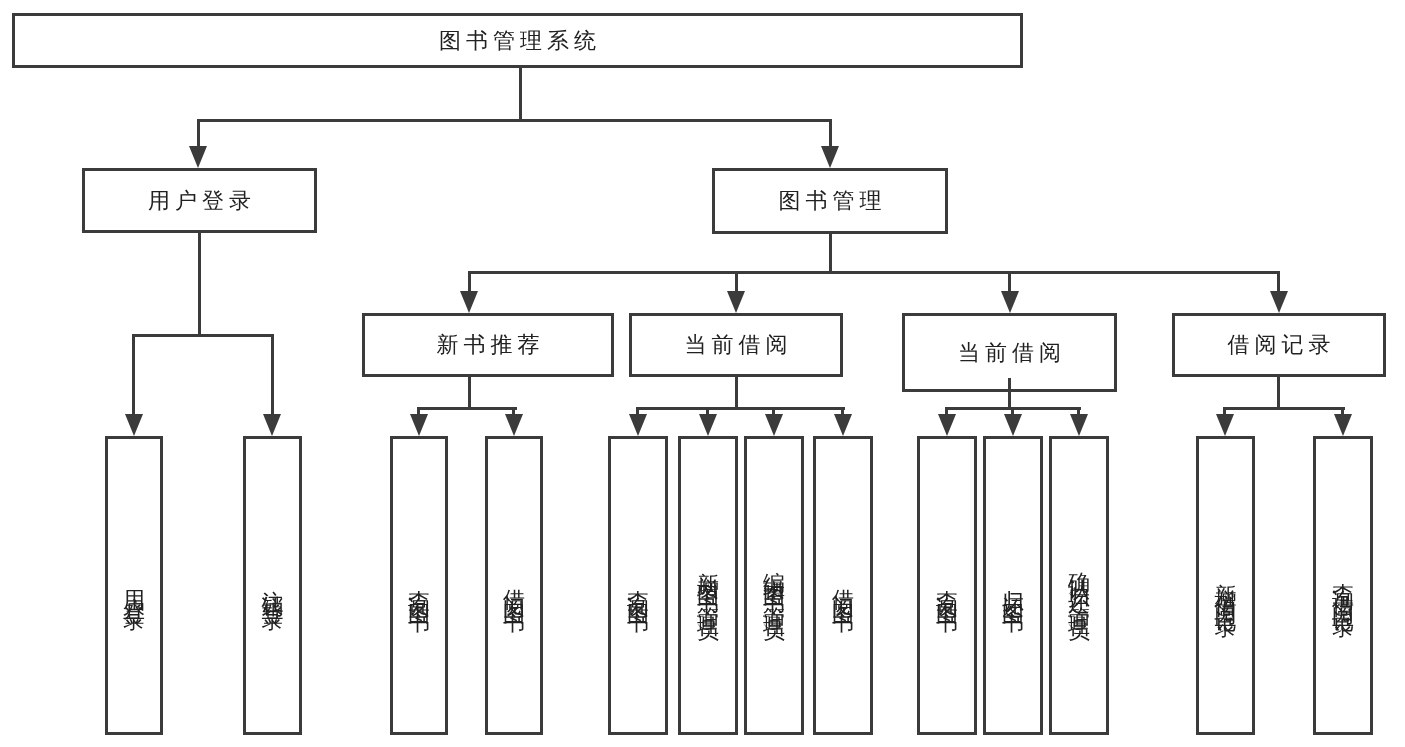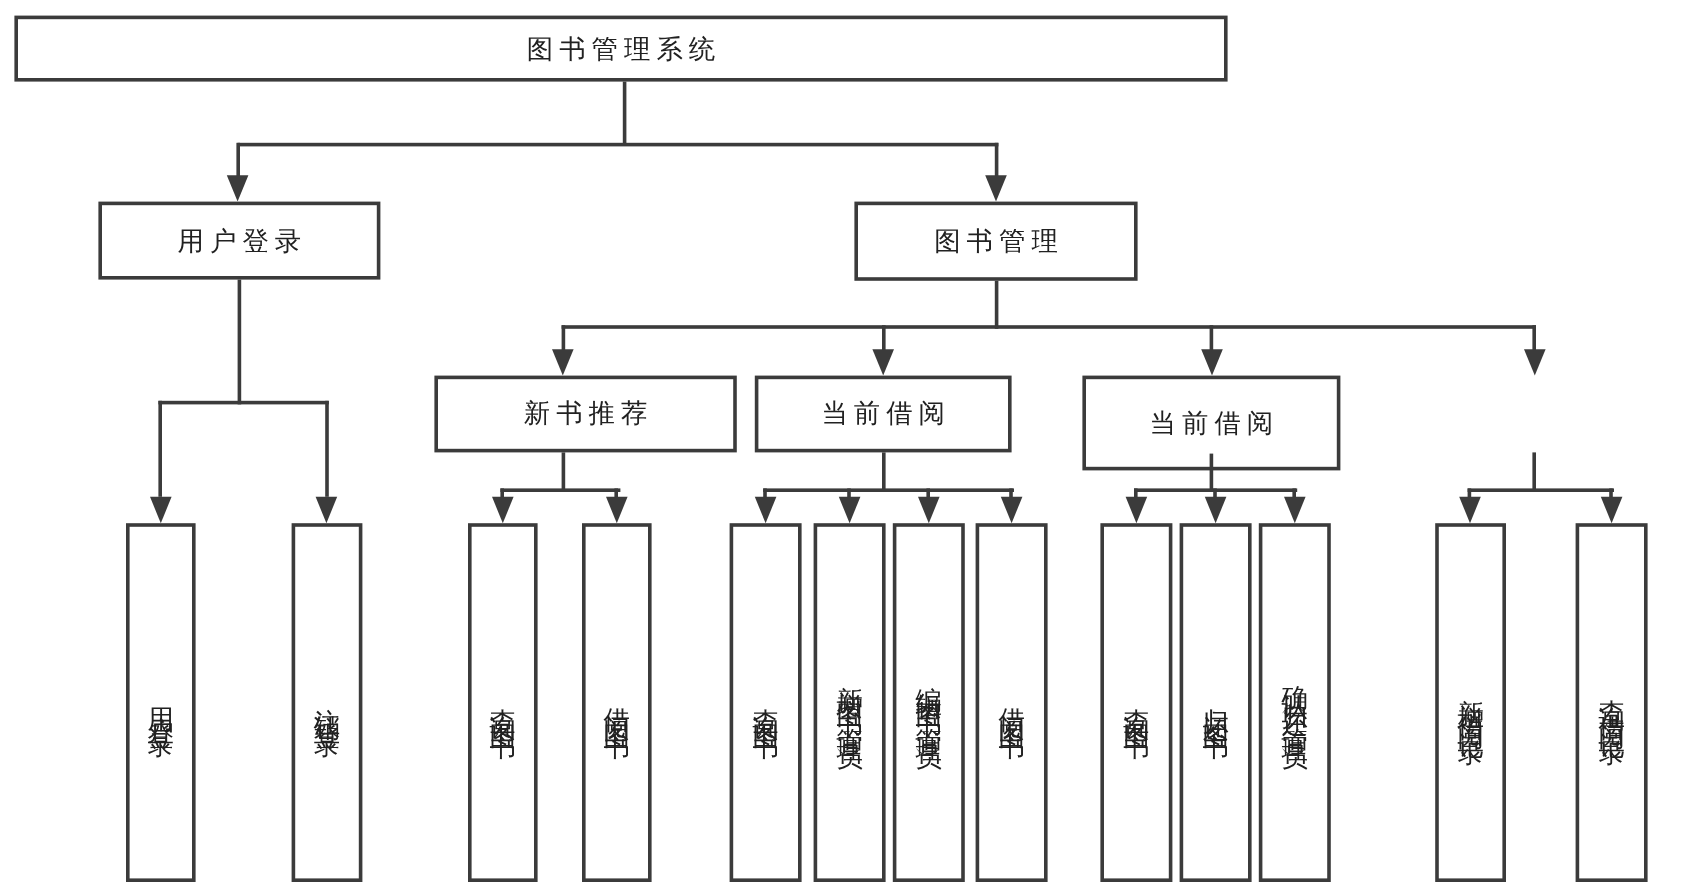--- a/index.html
+++ b/index.html
@@ -93,20 +93,23 @@
 
   <div class="bx bx-h" style="left:362px;top:313px;width:252px;height:64px">
     <span class="lbl">新书推荐</span>
   </div>
   <div class="bx bx-h" style="left:629px;top:313px;width:214px;height:64px">
     <span class="lbl">当前借阅</span>
   </div>
   <div class="bx bx-h" style="left:902px;top:313px;width:215px;height:79px">
     <span class="lbl">当前借阅</span>
   </div>
+  <div class="bx bx-h" style="left:1172px;top:313px;width:214px;height:64px">
+    <span class="lbl">借阅记录</span>
+  </div>
 
   <div class="ln" style="left:468px;top:377px;width:3px;height:32px"></div>
   <div class="ln" style="left:417px;top:407px;width:100px;height:3px"></div>
   <div class="ln" style="left:417px;top:407px;width:3px;height:10px"></div>
   <div class="ar" style="left:410px;top:414px"></div>
   <div class="ln" style="left:512px;top:407px;width:3px;height:10px"></div>
   <div class="ar" style="left:505px;top:414px"></div>
 
   <div class="ln" style="left:735px;top:377px;width:3px;height:32px"></div>
   <div class="ln" style="left:636px;top:407px;width:209px;height:3px"></div>

